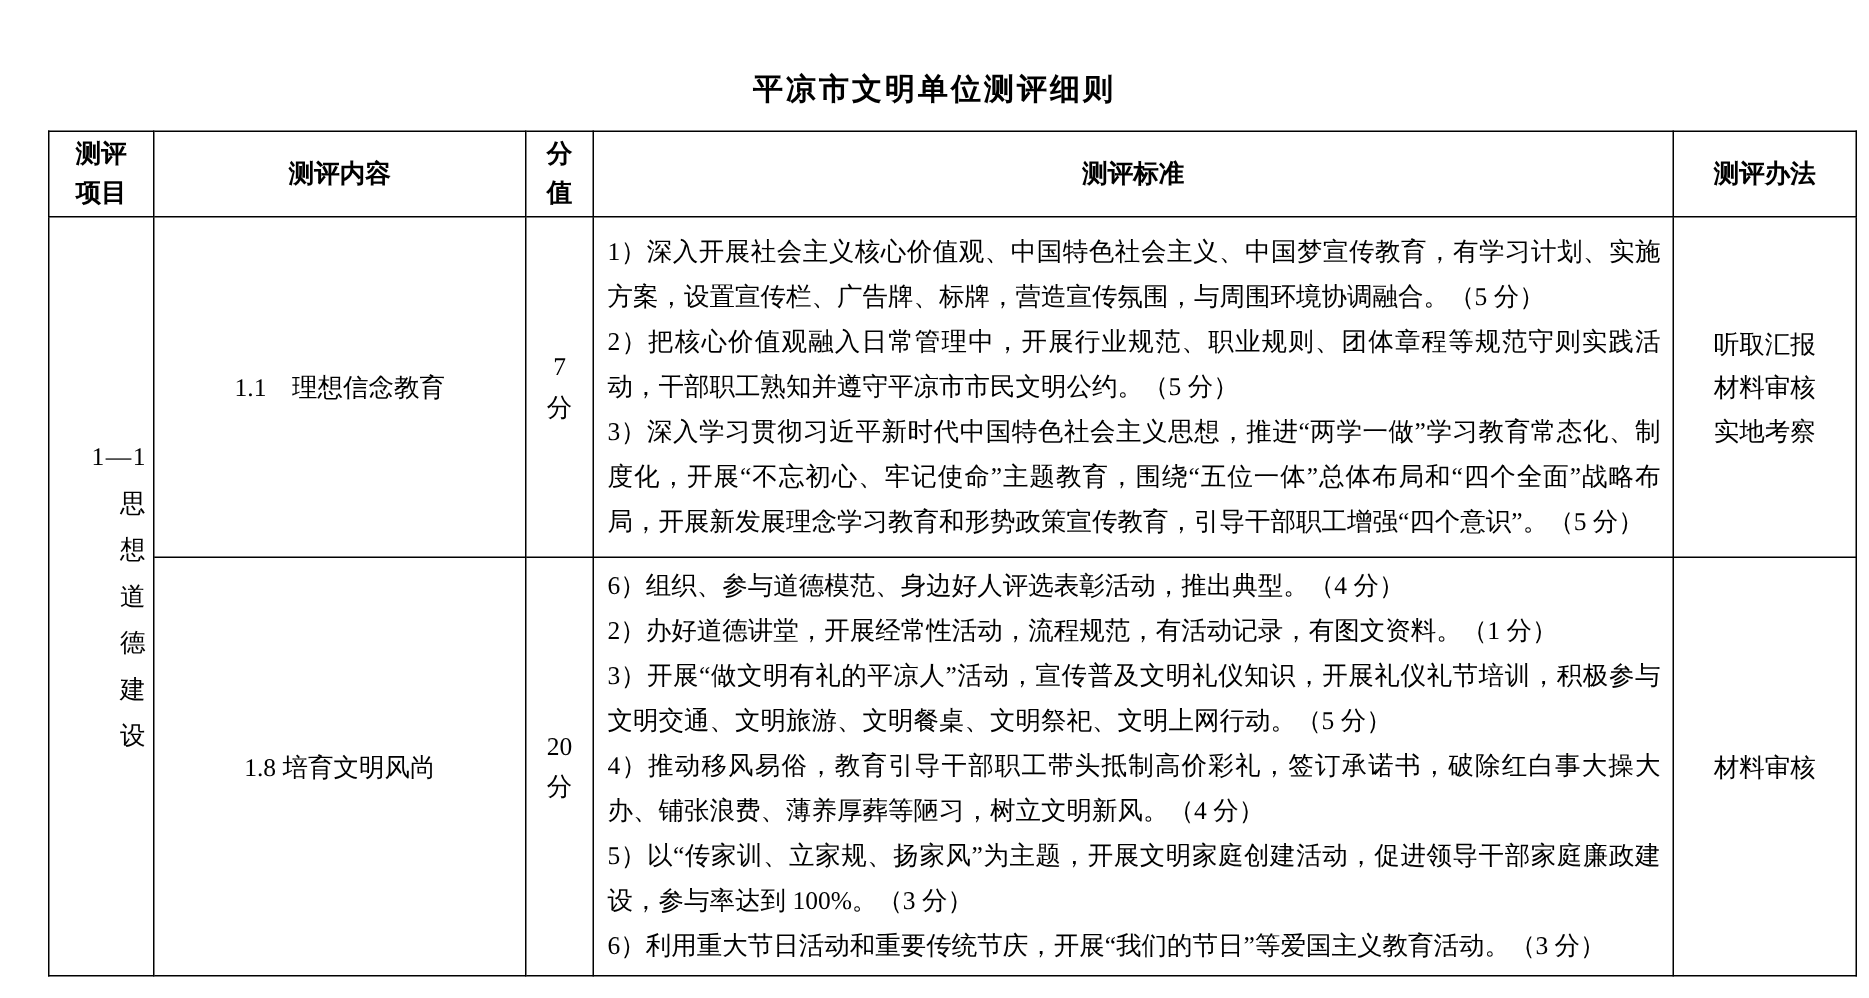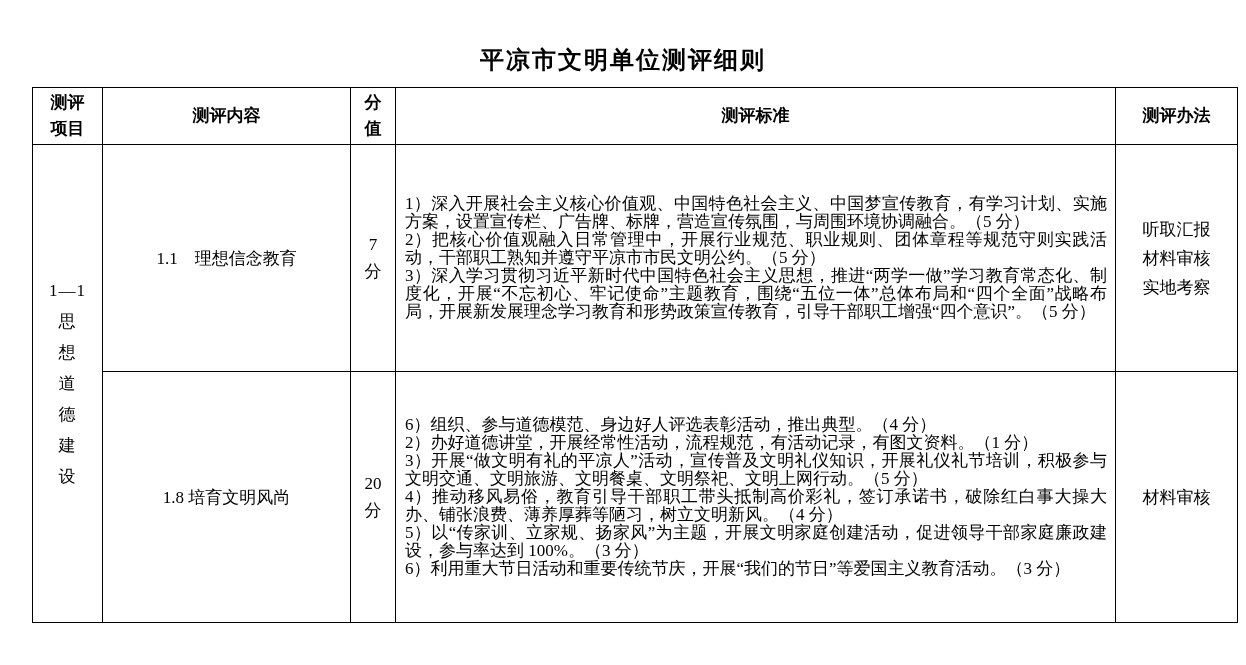--- a/index.html
+++ b/index.html
@@ -9,21 +9,21 @@
     height: 665px;
     background: #ffffff;
     color: #000000;
     font-family: "Liberation Serif", "DejaVu Serif", serif;
     overflow: hidden;
   }
   .page-title {
     text-align: center;
     font-family: "Liberation Sans", "DejaVu Sans", sans-serif;
     font-weight: bold;
-    font-size: 24px;
+    font-size: 20px;
     letter-spacing: 2px;
     margin: 42px 0 9px 0;
     line-height: 36px;
   }
   table.eval-table {
     border-collapse: collapse;
     table-layout: fixed;
     width: 1205px;
     margin-left: 32px;
   }
@@ -40,33 +40,33 @@
     white-space: pre-line;
     line-height: 26px;
   }
   td.center-cell {
     text-align: center;
     vertical-align: middle;
     white-space: pre-line;
     line-height: 27px;
   }
   td.project-cell {
-    text-align: center;
+    text-align: right;
     vertical-align: middle;
     white-space: pre-line;
     line-height: 31px;
     letter-spacing: 1px;
   }
   td.standards-cell {
     vertical-align: middle;
     padding: 4px 8px 4px 9px;
   }
   .standard-item {
     text-align: justify;
-    line-height: 18px;
+    line-height: 30px;
   }
   td.method-cell {
     text-align: center;
     vertical-align: middle;
     white-space: pre-line;
     line-height: 29px;
   }
 </style>
 </head>
 <body>

